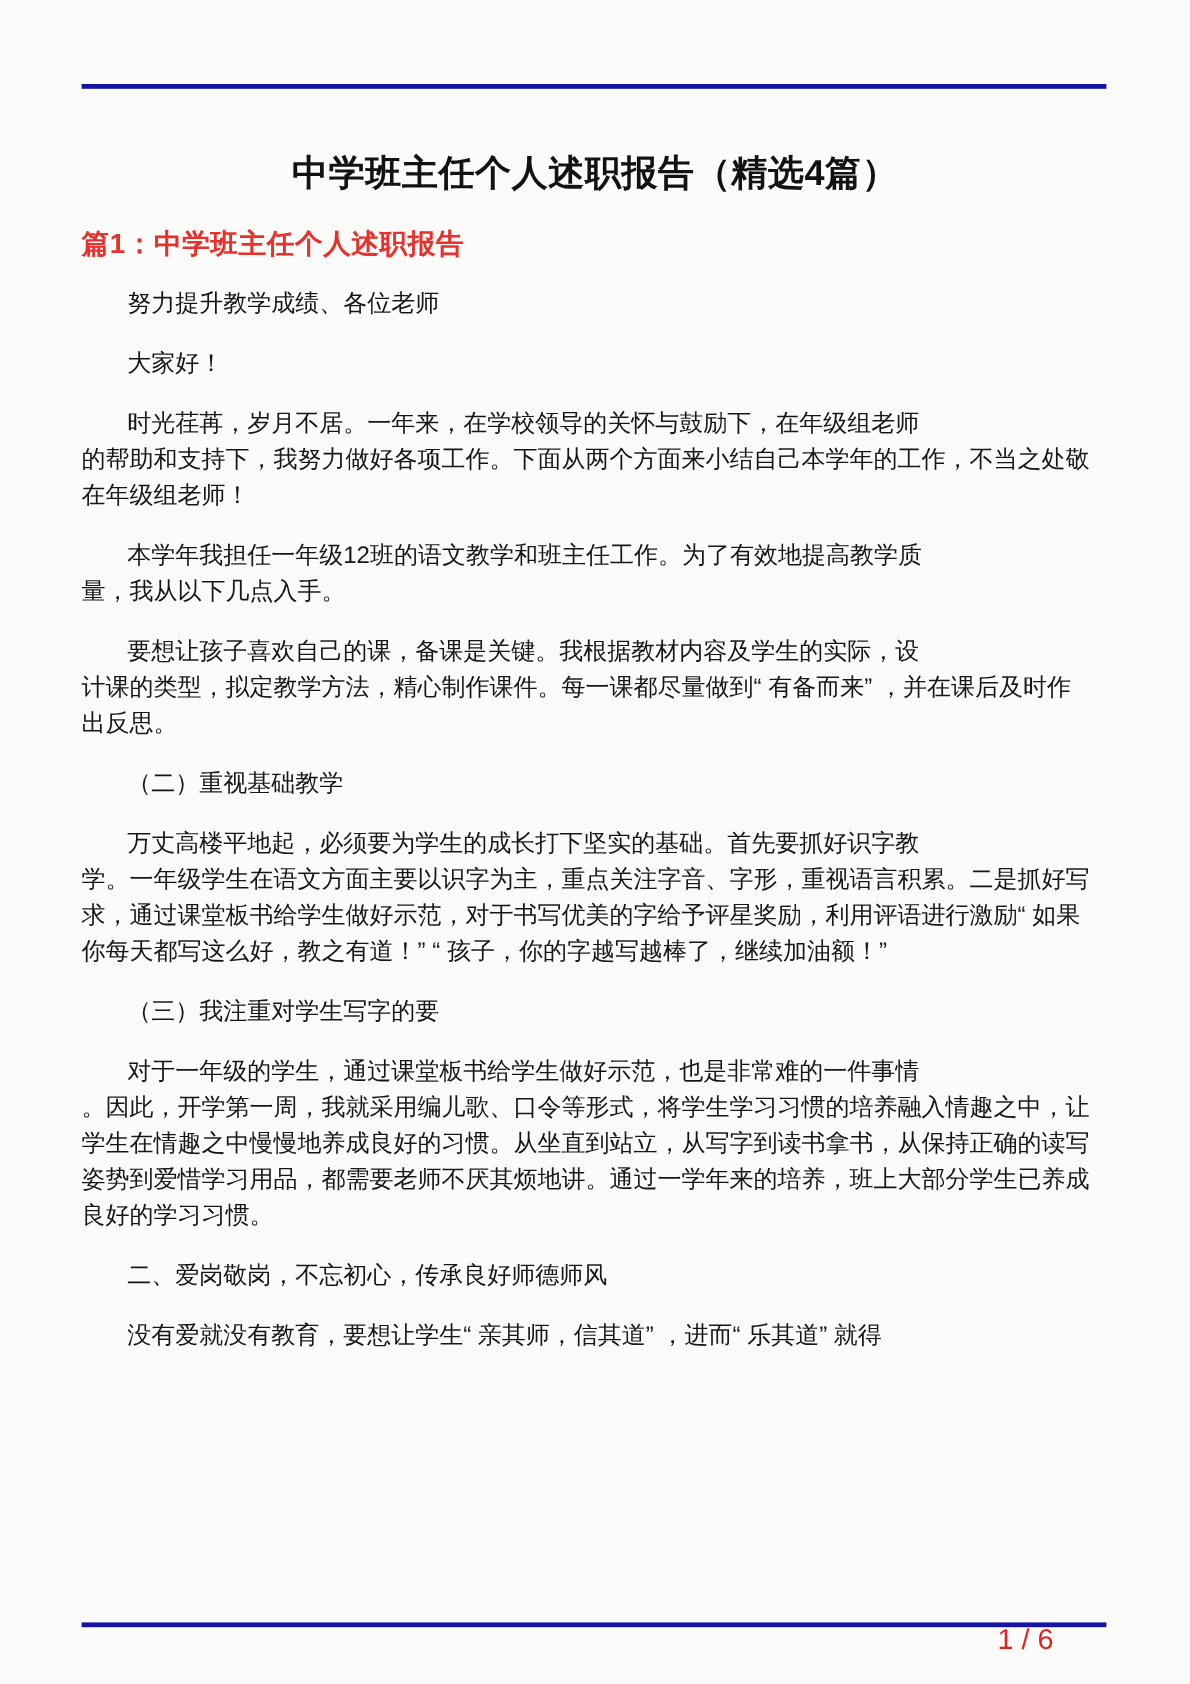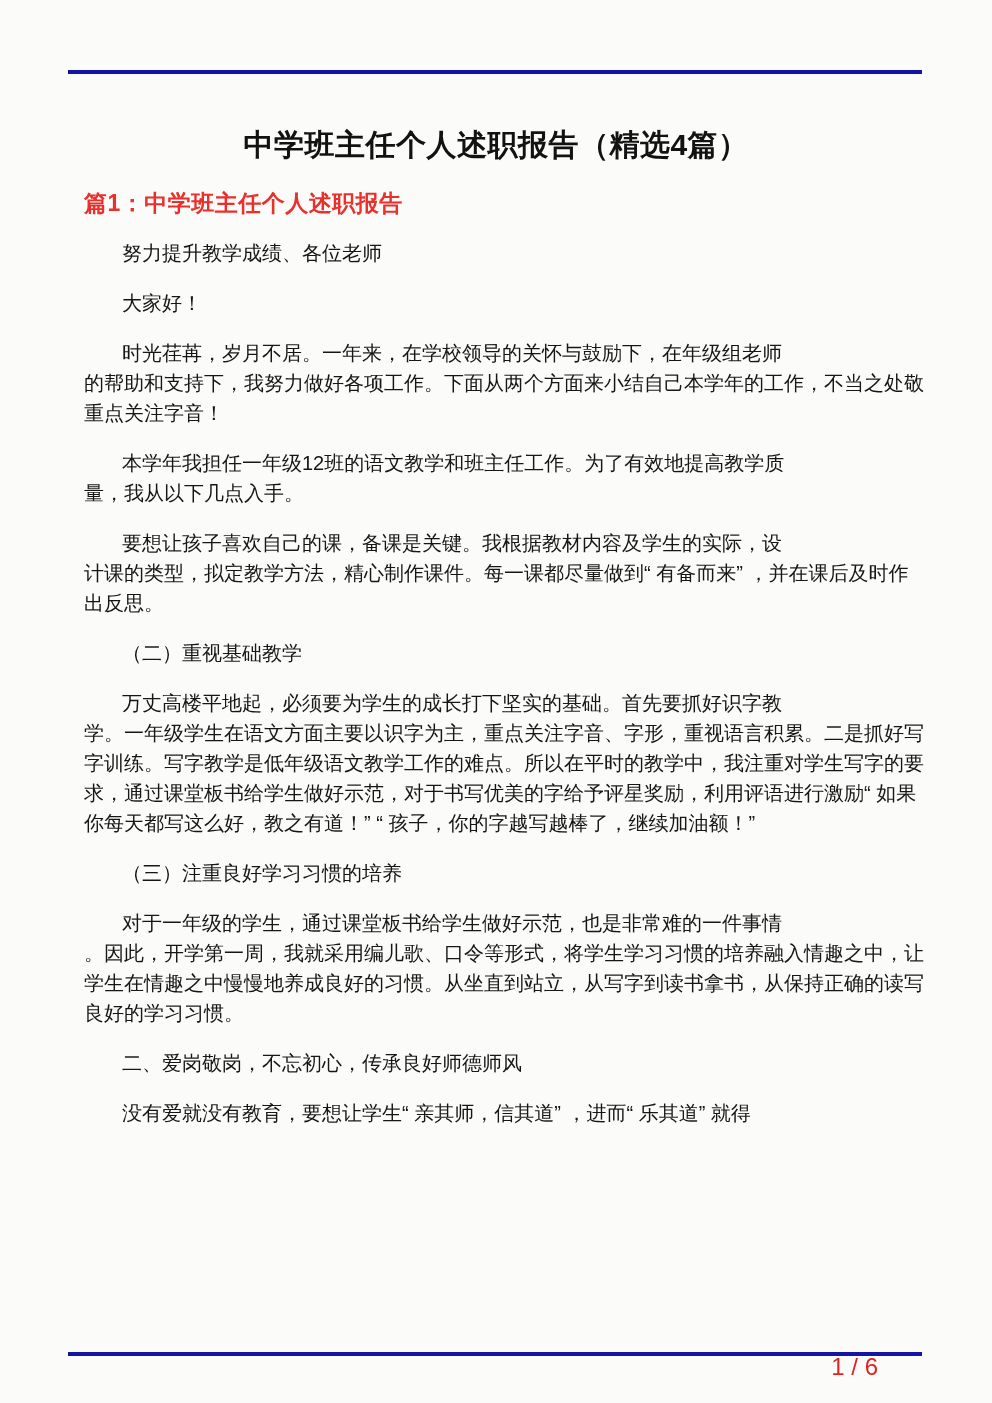--- a/index.html
+++ b/index.html
@@ -30,21 +30,21 @@
     text-align: center;
     font-size: 30px;
     line-height: 38px;
     font-weight: 700;
     color: #121212;
     letter-spacing: 0.5px;
   }
   .content {
     position: absolute;
     top: 188px;
-    left: 84px;
+    left: 68px;
     width: 862px;
   }
   .section-heading {
     font-size: 23px;
     line-height: 30px;
     font-weight: 700;
     margin: 0 0 20px 0;
     letter-spacing: 0.5px;
   }
   .para {
@@ -81,48 +81,48 @@
     <div id="paragraphs">
         <p class="para">
           <span class="line first">努力提升教学成绩、各位老师</span>
         </p>
         <p class="para">
           <span class="line first">大家好！</span>
         </p>
         <p class="para">
           <span class="line first">时光荏苒，岁月不居。一年来，在学校领导的关怀与鼓励下，在年级组老师</span>
           <span class="line">的帮助和支持下，我努力做好各项工作。下面从两个方面来小结自己本学年的工作，不当之处敬</span>
-          <span class="line">重点关注字音！</span>
+          <span class="line">在年级组老师！</span>
         </p>
         <p class="para">
           <span class="line first">本学年我担任一年级12班的语文教学和班主任工作。为了有效地提高教学质</span>
           <span class="line">量，我从以下几点入手。</span>
         </p>
         <p class="para">
           <span class="line first">要想让孩子喜欢自己的课，备课是关键。我根据教材内容及学生的实际，设</span>
           <span class="line">计课的类型，拟定教学方法，精心制作课件。每一课都尽量做到“ 有备而来” ，并在课后及时作</span>
           <span class="line">出反思。</span>
         </p>
         <p class="para">
           <span class="line first">（二）重视基础教学</span>
         </p>
         <p class="para">
           <span class="line first">万丈高楼平地起，必须要为学生的成长打下坚实的基础。首先要抓好识字教</span>
           <span class="line">学。一年级学生在语文方面主要以识字为主，重点关注字音、字形，重视语言积累。二是抓好写</span>
-          <span class="line">字训练。写字教学是低年级语文教学工作的难点。所以在平时的教学中，我注重对学生写字的要</span>
           <span class="line">求，通过课堂板书给学生做好示范，对于书写优美的字给予评星奖励，利用评语进行激励“ 如果</span>
           <span class="line">你每天都写这么好，教之有道！” “ 孩子，你的字越写越棒了，继续加油额！”</span>
         </p>
         <p class="para">
-          <span class="line first">（三）注重良好学习习惯的培养</span>
+          <span class="line first">（三）我注重对学生写字的要</span>
         </p>
         <p class="para">
           <span class="line first">对于一年级的学生，通过课堂板书给学生做好示范，也是非常难的一件事情</span>
           <span class="line">。因此，开学第一周，我就采用编儿歌、口令等形式，将学生学习习惯的培养融入情趣之中，让</span>
           <span class="line">学生在情趣之中慢慢地养成良好的习惯。从坐直到站立，从写字到读书拿书，从保持正确的读写</span>
+          <span class="line">姿势到爱惜学习用品，都需要老师不厌其烦地讲。通过一学年来的培养，班上大部分学生已养成</span>
           <span class="line">良好的学习习惯。</span>
         </p>
         <p class="para">
           <span class="line first">二、爱岗敬岗，不忘初心，传承良好师德师风</span>
         </p>
         <p class="para">
           <span class="line first">没有爱就没有教育，要想让学生“ 亲其师，信其道” ，进而“ 乐其道” 就得</span>
         </p>
       </div>
   </div>

